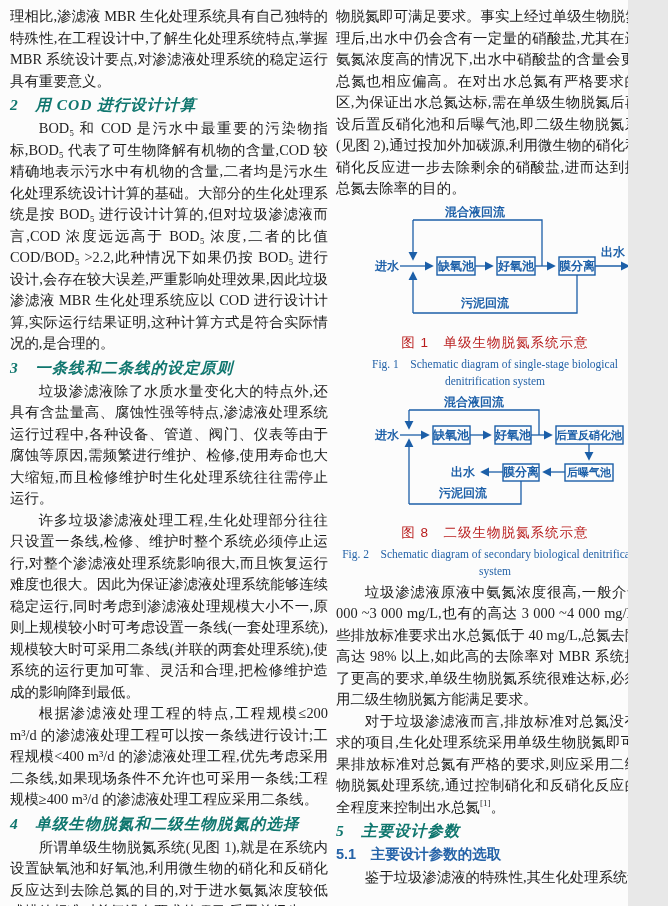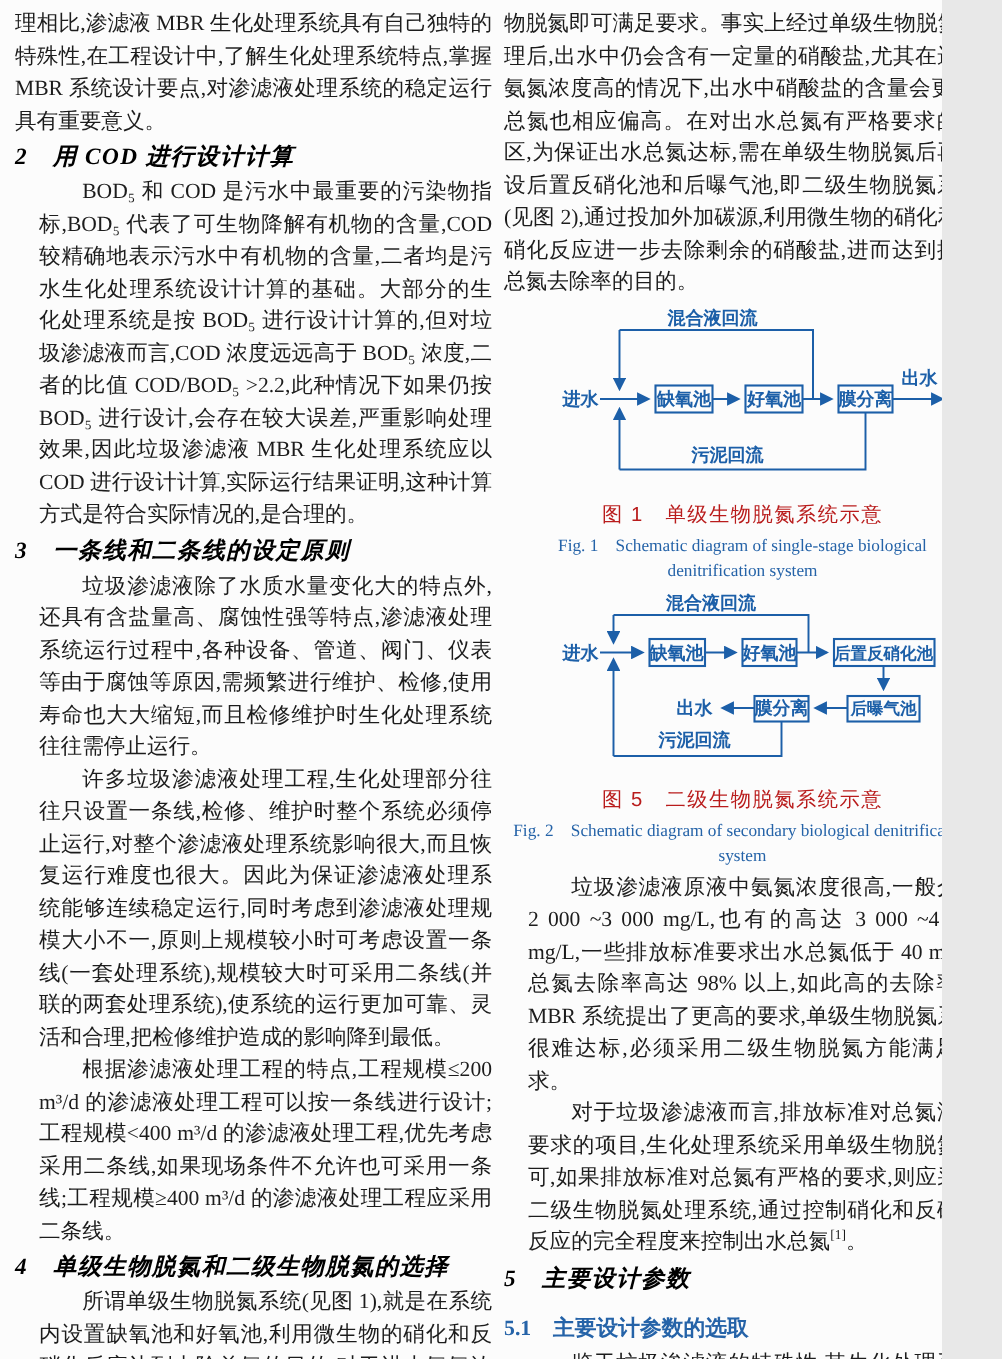--- a/index.html
+++ b/index.html
@@ -9,28 +9,28 @@
     font-family:"Liberation Serif","DejaVu Serif",serif;
     color:#1c1c1c;
   }
   .col{position:absolute;top:6px;width:318px;}
   .col-left{left:10px;}
   .col-right{left:336px;}
   p.body{
     margin:0;font-size:14.4px;line-height:21.5px;
     text-align:justify;text-justify:inter-ideograph;
   }
-  p.ind{text-indent:2em;margin-left:16px;}
+  p.ind{text-indent:2em;}
   h2.sec{
     margin:2px 0 2px 0;font-size:15.5px;line-height:22px;
-    font-style:italic;font-weight:600;color:#000000;letter-spacing:1px;
+    font-style:italic;font-weight:600;color:#0f766e;letter-spacing:1px;
   }
   h3.subsec{
-    margin:12px 0 2px 0;font-size:14.5px;line-height:21px;
-    font-family:Liberation Serif, serif;
+    margin:2px 0 2px 0;font-size:14.5px;line-height:21px;
+    font-family:Liberation Sans, sans-serif;
     font-weight:bold;color:#2563a8;font-style:normal;
   }
   sup.ref{font-size:9px;vertical-align:super;line-height:0;}
   figure.fig{margin:4px 0 2px 0;text-align:center;}
   .fig svg{display:block;margin:0 auto;}
   .fl{stroke:#1c5fa8;stroke-width:1.3;fill:none;}
   .fbox{stroke:#1c5fa8;stroke-width:1.4;fill:none;}
   .ftxt{font-family:"Liberation Serif","DejaVu Serif",serif;font-size:12px;font-weight:600;fill:#1c5fa8;}
   .ftxt-sm{font-size:11px;}
   .cap-cn{
@@ -140,21 +140,21 @@
           <text class="ftxt" x="184" y="82" text-anchor="middle">膜分离</text>
           <line class="fl" x1="166" y1="78" x2="145" y2="78" marker-end="url(#ar2)"></line>
           <text class="ftxt" x="138" y="82" text-anchor="end">出水</text>
         </g>
         <g>
           <polyline class="fl" points="184,87 184,110 72,110"></polyline>
           <line class="fl" x1="72" y1="110" x2="72" y2="46" marker-end="url(#ar2)"></line>
           <text class="ftxt" x="126" y="103" text-anchor="middle">污泥回流</text>
         </g>
       </svg>
-      <figcaption class="cap-cn">图 5　二级生物脱氮系统示意</figcaption>
+      <figcaption class="cap-cn">图 8　二级生物脱氮系统示意</figcaption>
       <figcaption class="cap-en">
         <div>Fig. 2　Schematic diagram of secondary biological denitrification</div>
         <div>system</div>
       </figcaption>
     </figure>
 
     <p class="body ind after-fig">垃圾渗滤液原液中氨氮浓度很高,一般介于 2 000 ~3 000 mg/L,也有的高达 3 000 ~4 000 mg/L,一些排放标准要求出水总氮低于 40 mg/L,总氮去除率高达 98% 以上,如此高的去除率对 MBR 系统提出了更高的要求,单级生物脱氮系统很难达标,必须采用二级生物脱氮方能满足要求。</p>
     <p class="body ind"><span>对于垃圾渗滤液而言,排放标准对总氮没有要求的项目,生化处理系统采用单级生物脱氮即可,如果排放标准对总氮有严格的要求,则应采用二级生物脱氮处理系统,通过控制硝化和反硝化反应的完全程度来控制出水总氮</span><sup class="ref">[1]</sup><span>。</span></p>
     <h2 class="sec">5　主要设计参数</h2>
     <h3 class="subsec">5.1　主要设计参数的选取</h3>

